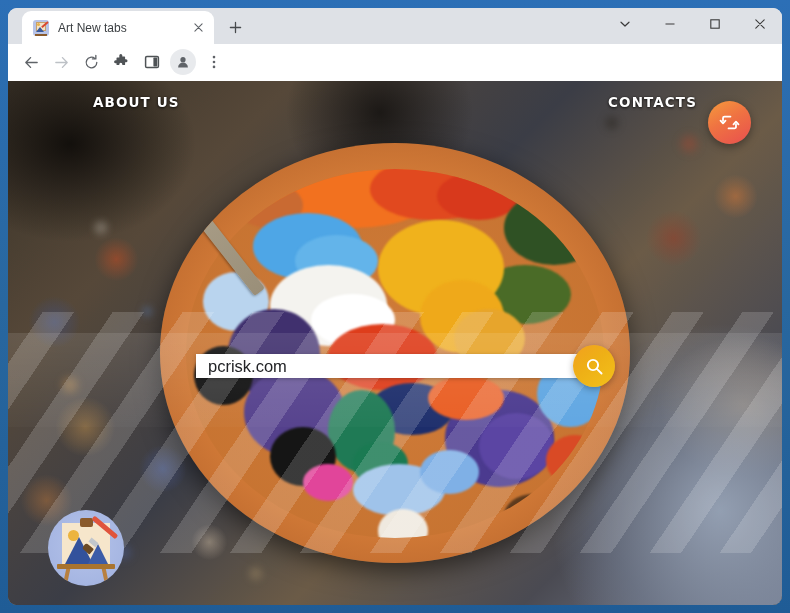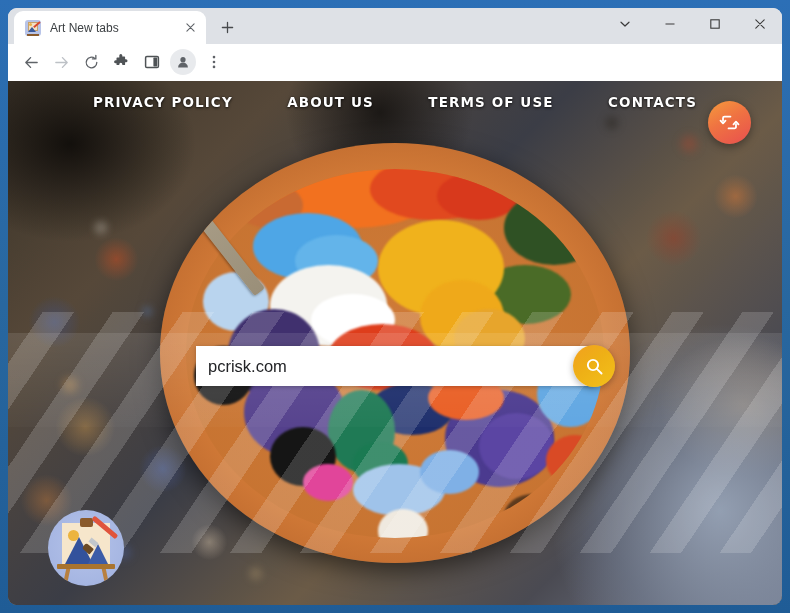--- a/index.html
+++ b/index.html
@@ -38,21 +38,21 @@
   }
 
   
   .tabstrip {
     position: relative;
     height: 36px;
     background: #dee1e6;
     display: flex;
     align-items: flex-end;
     flex: 0 0 auto;
-    padding-left: 6px;
+    padding-left: 14px;
   }
   .tab {
     position: relative;
     display: flex;
     align-items: center;
     gap: 9px;
     height: 33px;
     width: 192px;
     padding: 0 8px 0 11px;
     background: #ffffff;
@@ -323,21 +323,21 @@
     top: 267px;
     transform: translateX(-50%);
     width: 398px;
     height: 36px;
     z-index: 8;
     display: flex;
     align-items: center;
   }
   .search-input {
     width: 100%;
-    height: 40px;
+    height: 24px;
     background: #ffffff;
     border: none;
     outline: none;
     padding: 0 54px 0 12px;
     font-family: "Liberation Sans", sans-serif;
     font-size: 16.5px;
     color: #222326;
     box-shadow: 0 1px 4px rgba(0,0,0,.25);
   }
   .search-btn {
@@ -574,23 +574,21 @@
         </div>
 
         <span style="position:absolute;left:-6%;top:-6%;width:46%;height:3.2%;background:linear-gradient(90deg,#b8ac95,#9a8f79);transform:rotate(52deg);transform-origin:left top;border-radius:3px;box-shadow:0 1px 3px rgba(0,0,0,.4);"></span>
       </div>
 
       <div class="watermark2"></div>
       <div class="watermark"></div>
 
       <div class="page-nav">
         <div class="nav-inner">
-          <span class="nav-link">PRIVACY POLICY</span>
           <span class="nav-link">ABOUT US</span>
-          <span class="nav-link">TERMS OF USE</span>
           <span class="nav-link">CONTACTS</span>
         </div>
       </div>
 
       <div class="refresh-fab">
         <svg width="21" height="21" viewBox="0 0 22 22" aria-hidden="true">
           <path d="M4.2 9.2 V6.4 a1.6 1.6 0 0 1 1.6 -1.6 H12" fill="none" stroke="#ffffff" stroke-width="1.9" stroke-linecap="round" stroke-linejoin="round"></path>
           <path d="M1.6 9 L4.2 11.8 L6.8 9" fill="none" stroke="#ffffff" stroke-width="1.9" stroke-linecap="round" stroke-linejoin="round"></path>
           <path d="M17.8 12.8 V15.6 a1.6 1.6 0 0 1 -1.6 1.6 H10" fill="none" stroke="#ffffff" stroke-width="1.9" stroke-linecap="round" stroke-linejoin="round"></path>
           <path d="M15.2 13 L17.8 10.2 L20.4 13" fill="none" stroke="#ffffff" stroke-width="1.9" stroke-linecap="round" stroke-linejoin="round"></path>

